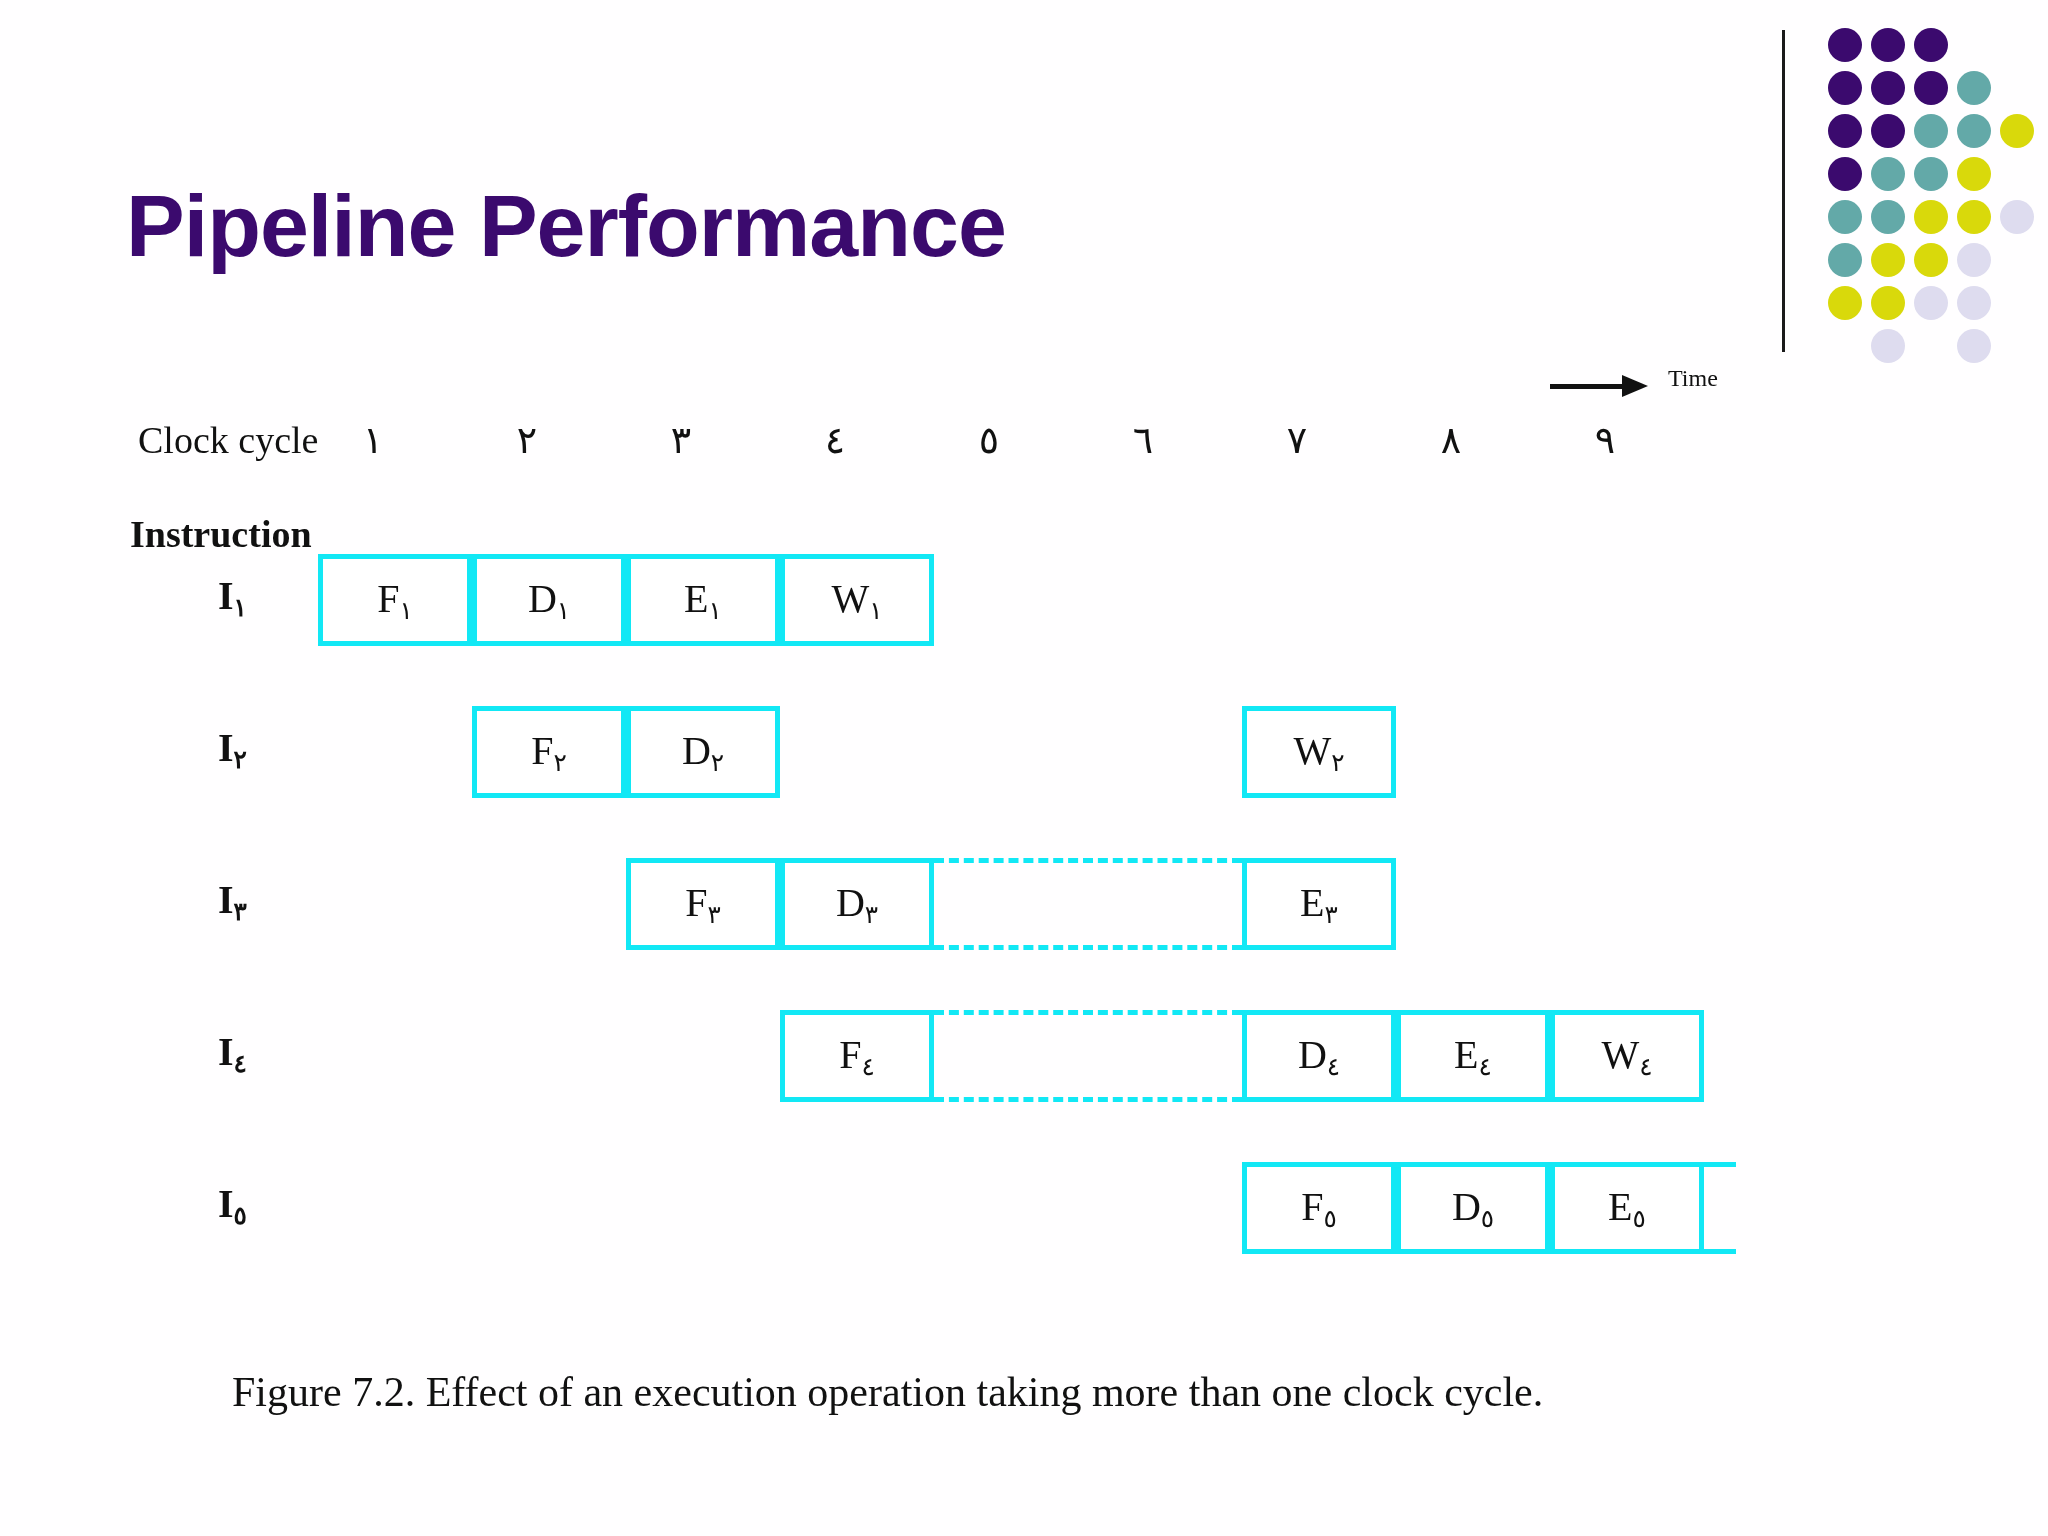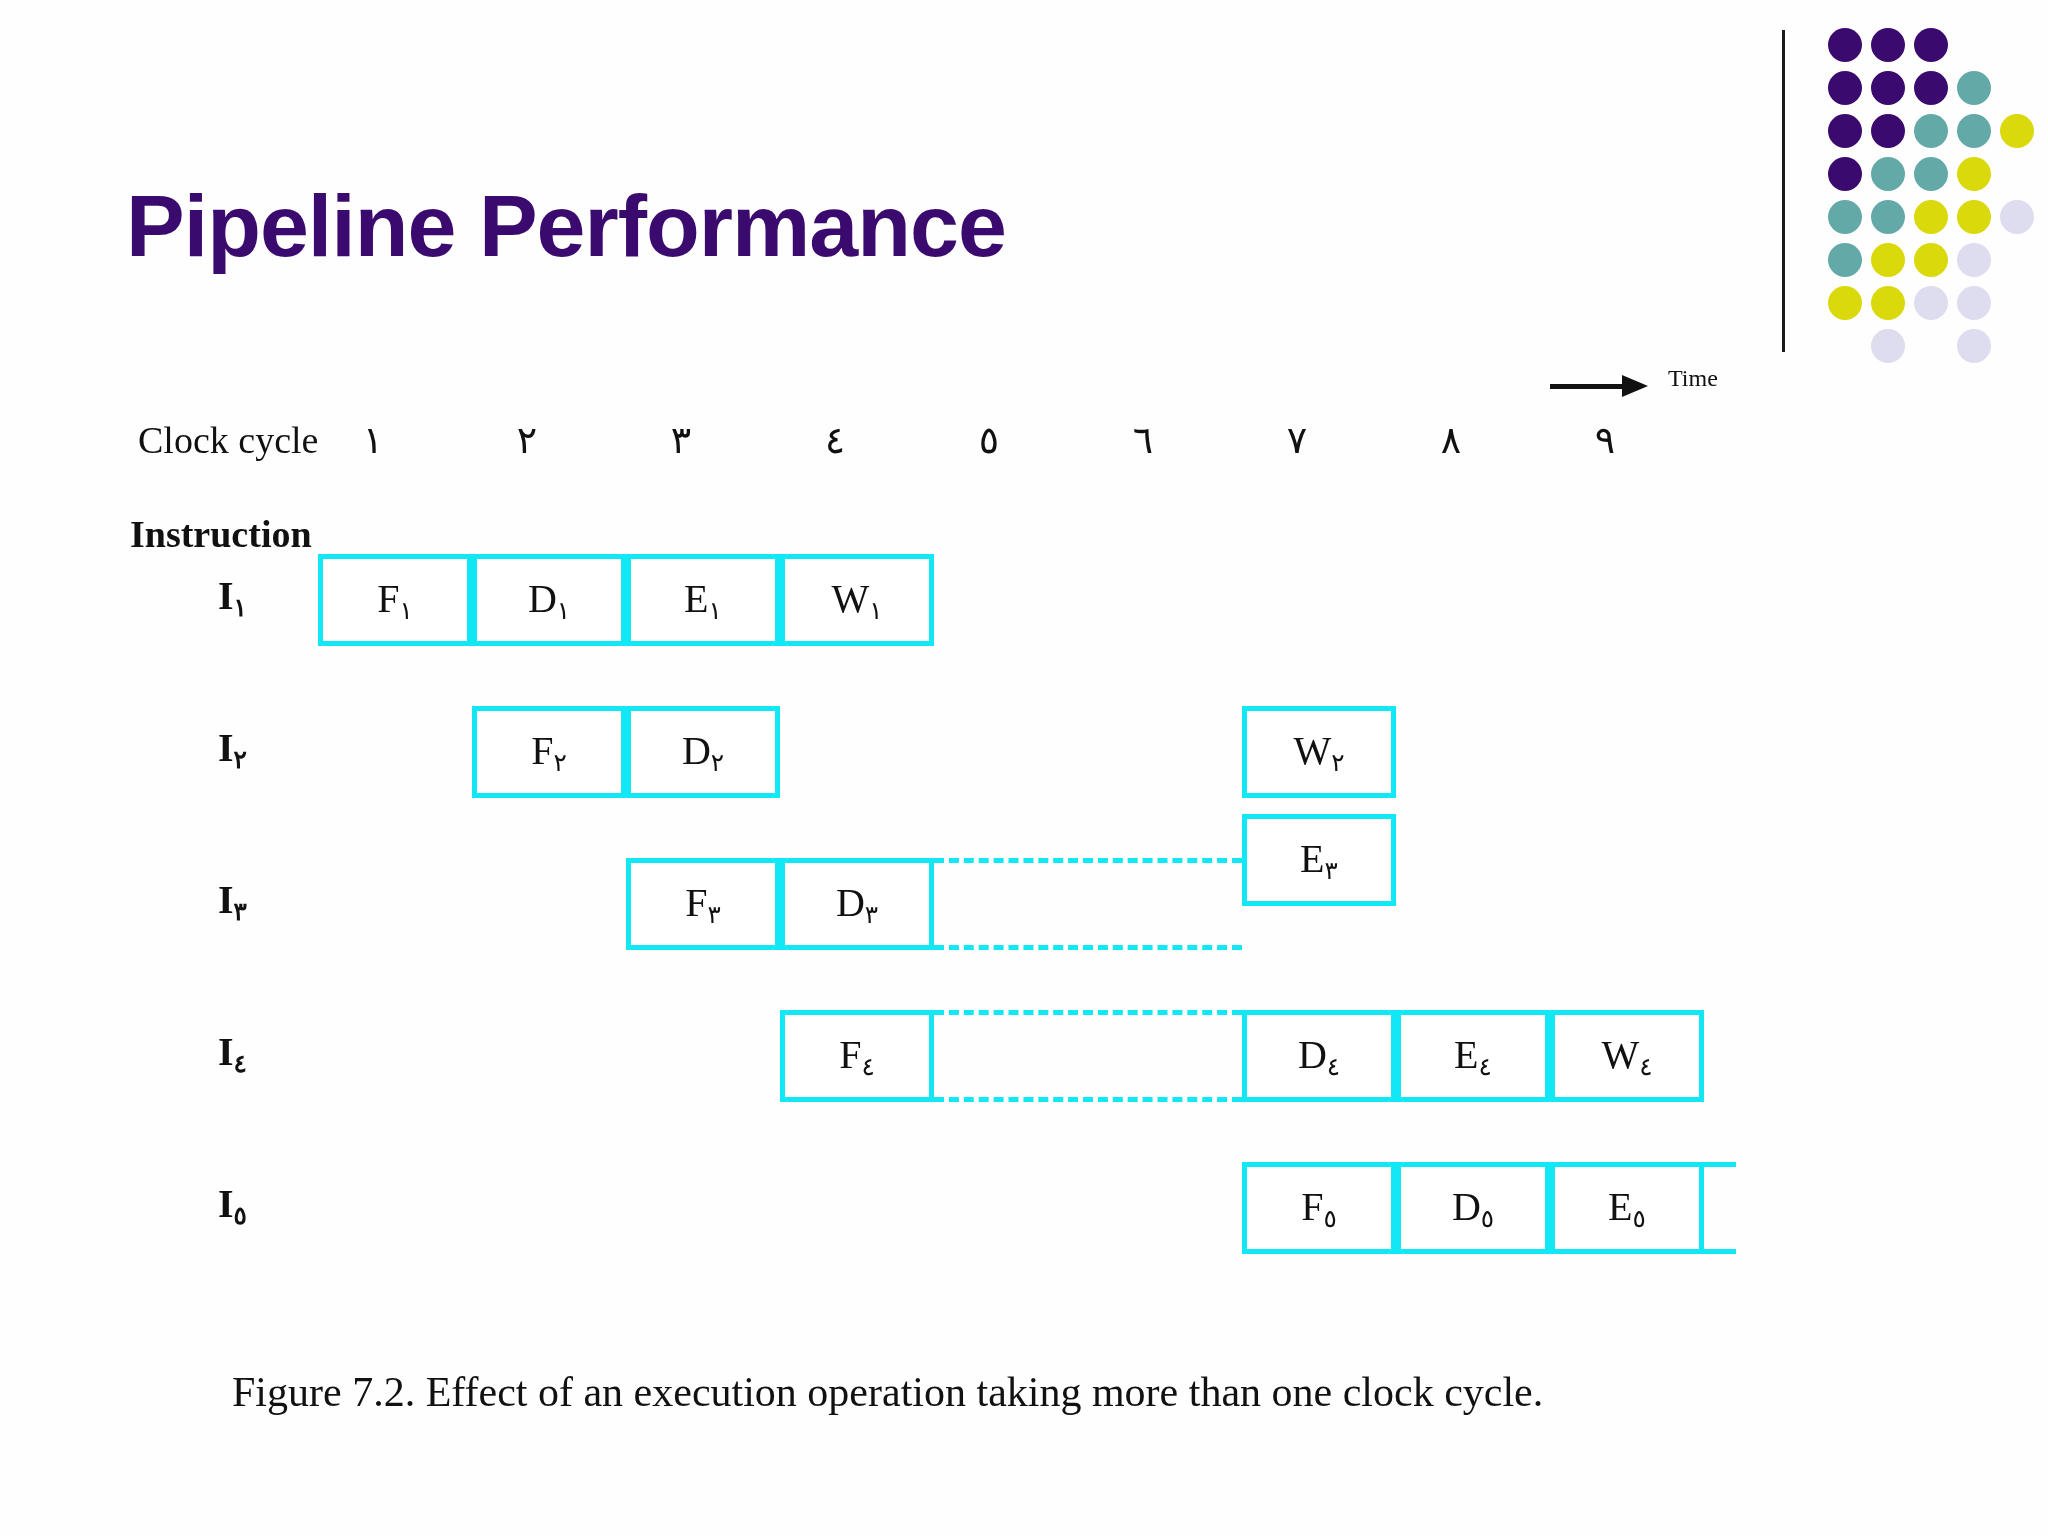--- a/index.html
+++ b/index.html
@@ -186,21 +186,21 @@
         <span>W<sub>٢</sub></span>
       </div>
       <div class="row-label" style="left: 218px; top: 876px;">I<sub>٣</sub></div>
       <div class="stage" style="left: 626px; top: 858px; width: 154px; height: 92px;">
         <span>F<sub>٣</sub></span>
       </div>
       <div class="stage" style="left: 780px; top: 858px; width: 154px; height: 92px; align-items: center;">
         <span>D<sub>٣</sub></span>
       </div>
       <div class="stall" style="left: 934px; top: 858px; width: 308px; height: 92px;"></div>
-      <div class="stage" style="left: 1242px; top: 814px; width: 154px; height: 92px;">
+      <div class="stage" style="left: 1242px; top: 858px; width: 154px; height: 92px;">
         <span>E<sub>٣</sub></span>
       </div>
       <div class="row-label" style="left: 218px; top: 1028px;">I<sub>٤</sub></div>
       <div class="stage" style="left: 780px; top: 1010px; width: 154px; height: 92px;">
         <span>F<sub>٤</sub></span>
       </div>
       <div class="stall" style="left: 934px; top: 1010px; width: 308px; height: 92px;"></div>
       <div class="stage" style="left: 1242px; top: 1010px; width: 154px; height: 92px;">
         <span>D<sub>٤</sub></span>
       </div>

